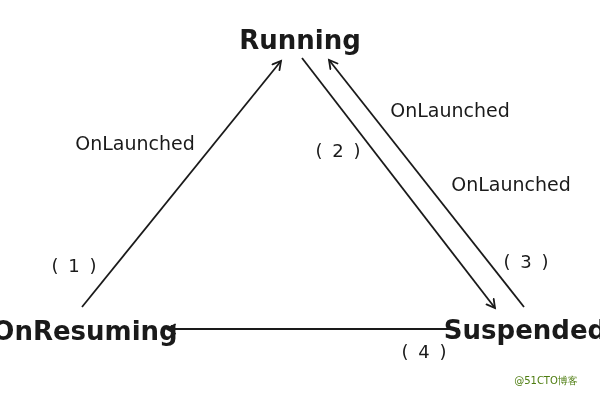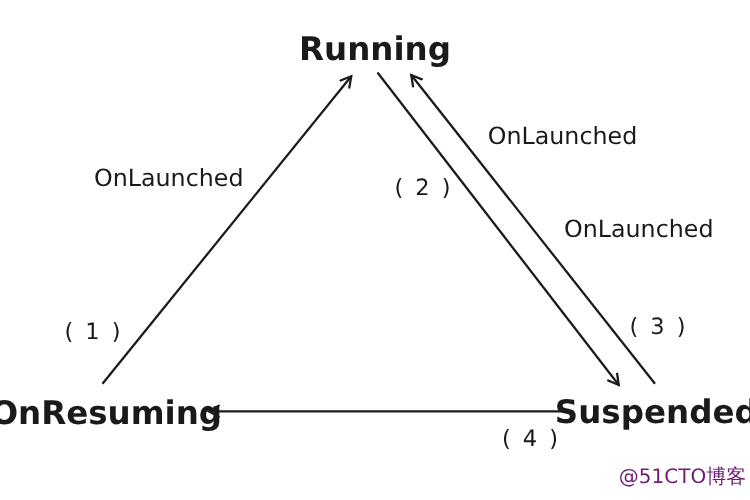--- a/index.html
+++ b/index.html
@@ -37,22 +37,22 @@
     font-size: 19px;
   }
   .seq-num {
     font-size: 18px;
     letter-spacing: 2px;
   }
   .watermark {
     position: absolute;
     transform: translate(-50%, -50%);
     white-space: nowrap;
-    font-size: 16px;
-    color: #701a75;
+    font-size: 10px;
+    color: #4d7c0f;
     line-height: 1;
   }
 </style>
 </head>
 <body>
 
 <div class="canvas">
 
   <svg class="arrows-layer" viewBox="0 0 600 400" xmlns="http://www.w3.org/2000/svg">
     <defs>

